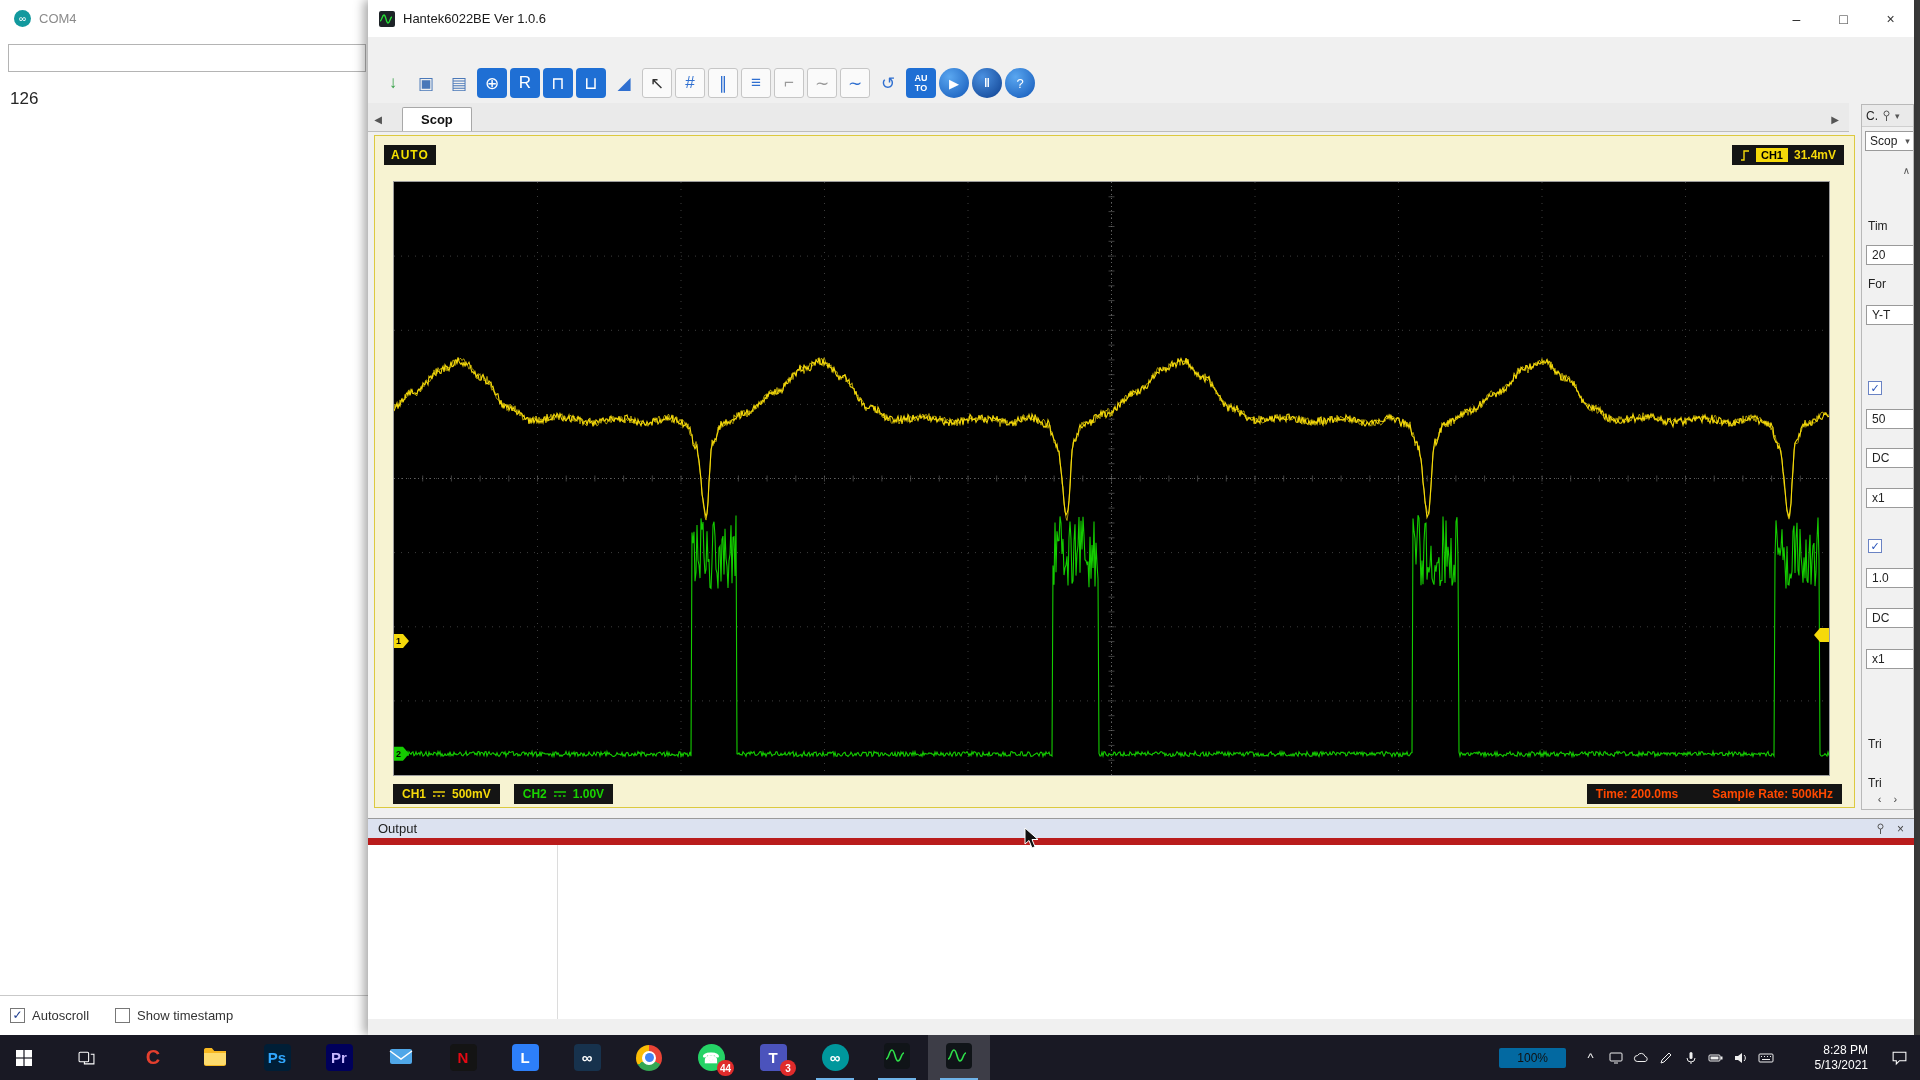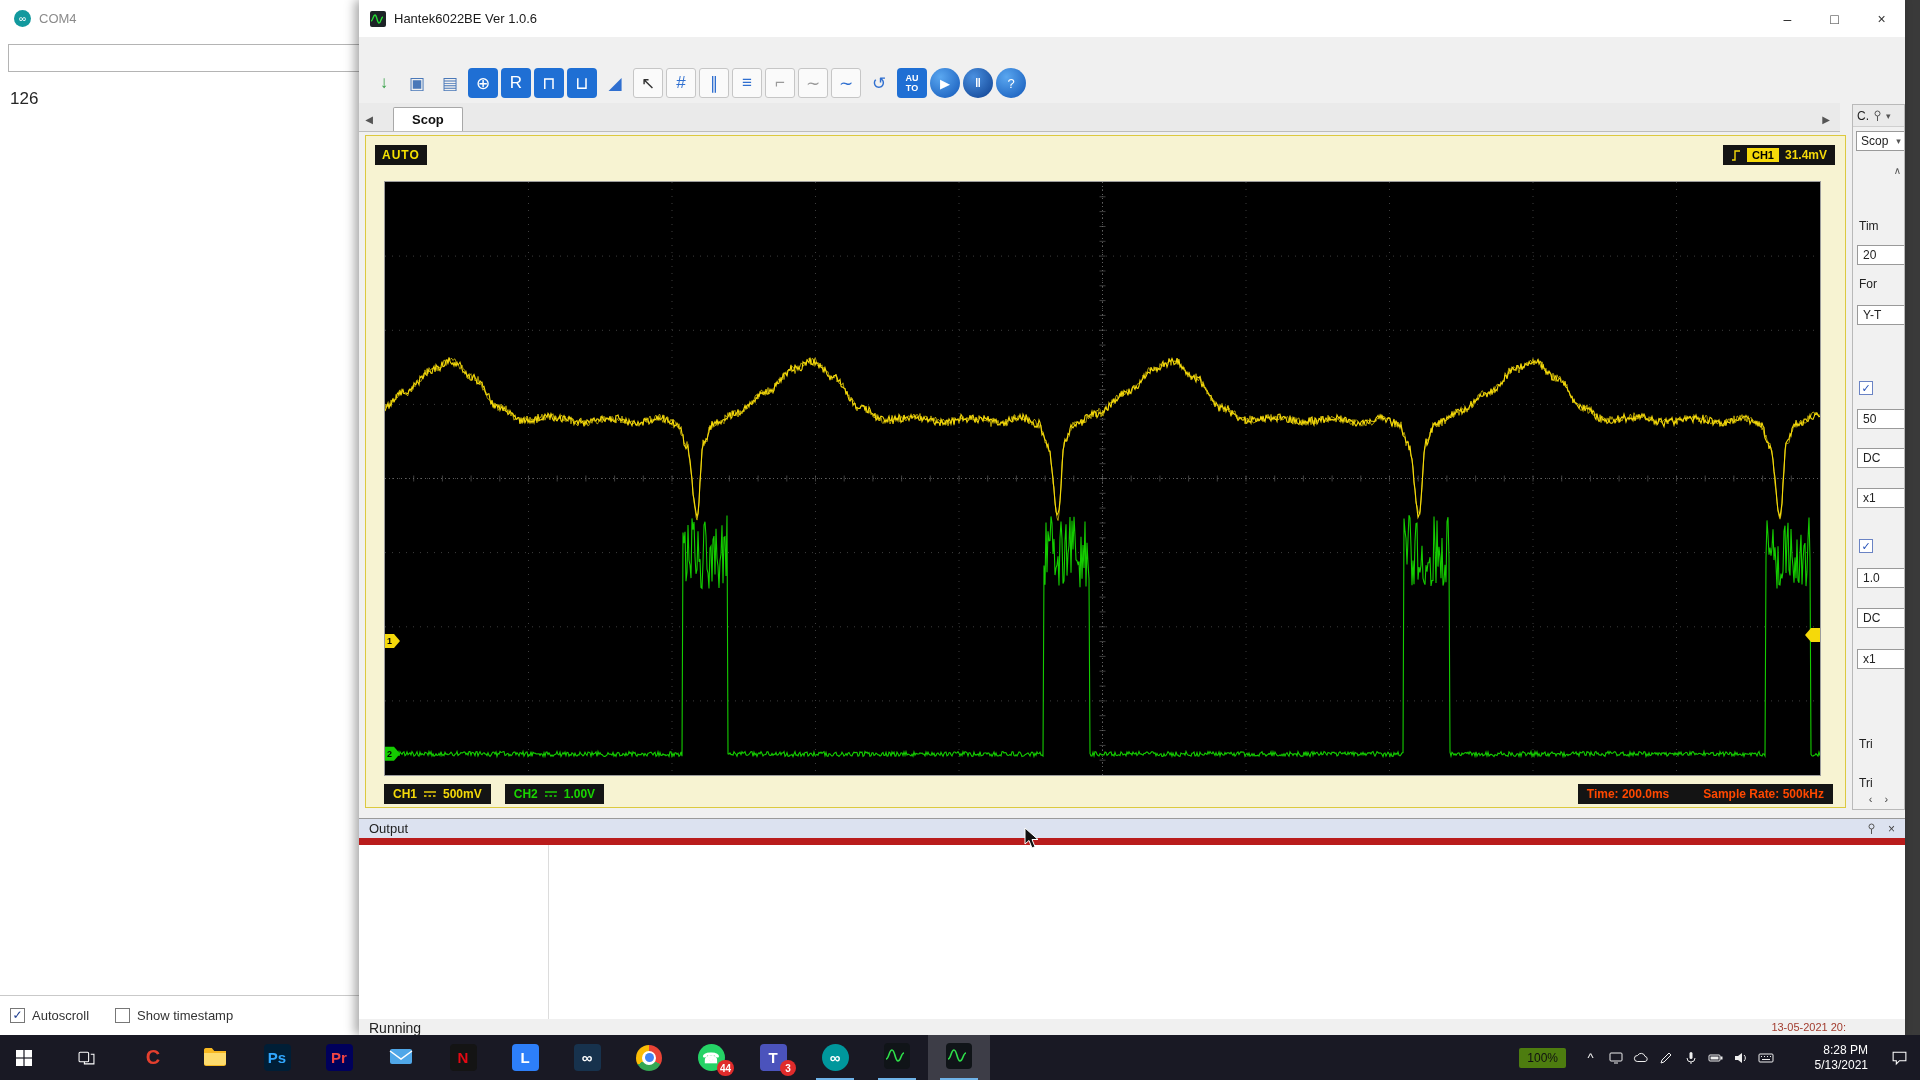--- a/index.html
+++ b/index.html
@@ -11,21 +11,21 @@
 .ser-title{height:37px;display:flex;align-items:center;padding-left:14px;gap:8px;background:#fff}
 .ard-ico{width:17px;height:17px;border-radius:50%;background:#12999e;color:#fff;font-size:10px;display:flex;align-items:center;justify-content:center;flex:none}
 .ser-title-text{color:#8b8b8b;font-size:13px}
 .ser-input{position:absolute;left:8px;top:44px;width:358px;height:28px;border:1px solid #b4b4b4;background:#fff;font-size:14px;padding:0 6px;outline:none}
 .ser-out{position:absolute;left:0;top:80px;right:0;bottom:39px;padding:6px 10px;font-family:"DejaVu Sans Mono",monospace;font-size:17px;color:#262626;line-height:25px;border-bottom:1px solid #c9c9c9;overflow:hidden}
 .ser-foot{position:absolute;left:0;bottom:0;height:39px;right:0;display:flex;align-items:center;gap:26px;padding-left:10px;background:#fff}
 .ser-foot label{display:flex;align-items:center;gap:7px;font-size:13px;color:#333}
 .cb{width:15px;height:15px;border:1px solid #777;background:#fff;font-size:12px;line-height:13px;text-align:center;color:#1d3d8f;flex:none}
 
 
-#hantek{position:absolute;left:359px;top:0;width:1546px;height:1035px;background:#f0f0f0;box-shadow:-4px 0 10px rgba(0,0,0,.35)}
+#hantek{position:absolute;left:368px;top:0;width:1546px;height:1035px;background:#f0f0f0;box-shadow:-4px 0 10px rgba(0,0,0,.35)}
 .h-title{position:absolute;top:0;left:0;right:0;height:37px;background:#fff;display:flex;align-items:center}
 .t-text{margin-left:8px;font-size:13px;color:#1a1a1a}
 .win-btns{margin-left:auto;display:flex;height:100%}
 .win-btn{width:47px;height:100%;display:flex;align-items:center;justify-content:center;font-size:14px;color:#333}
 .h-menu{position:absolute;top:37px;left:0;right:0;height:26px;display:flex;align-items:center;padding-left:6px;background:#f0f0f0}
 .h-menu span{padding:3px 10px;font-size:13px;color:#111;cursor:default}
 .h-toolbar{position:absolute;top:63px;left:0;right:0;height:40px;display:flex;align-items:center;padding-left:10px;gap:3px;background:#f0f0f0}
 .tb{width:30px;height:30px;display:flex;align-items:center;justify-content:center;font-size:17px;border-radius:3px;flex:none;text-align:center}
 .tb.boxed{background:#fafafa;border:1px solid #c6c6c6}
 .tb.bluesq{background:#1f6fd4;color:#fff;border-radius:4px}
@@ -72,21 +72,21 @@
 .tb-cell.tv{margin-left:14px}
 .tb-app{width:62px;height:45px;display:flex;align-items:center;justify-content:center;position:relative;flex:none}
 .tb-app.running::after{content:"";position:absolute;left:12px;right:12px;bottom:0;height:2px;background:#6fb3e8}
 .tb-app.active{background:rgba(255,255,255,.16)}
 .app-ic{width:27px;height:27px;display:flex;align-items:center;justify-content:center;font-weight:bold;font-size:15px;border-radius:4px}
 .badge{position:absolute;right:8px;bottom:4px;min-width:16px;height:16px;border-radius:8px;background:#e02b2b;color:#fff;font-size:10px;display:flex;align-items:center;justify-content:center;padding:0 3px;font-weight:bold}
 .chrome-ic{position:relative;width:26px;height:26px;border-radius:50%;background:conic-gradient(from 0deg,#ea4335 0 33.3%,#34a853 33.3% 66.6%,#fbbc05 66.6% 100%)}
 .chrome-ic::before{content:"";position:absolute;left:6px;top:6px;width:14px;height:14px;border-radius:50%;background:#fff}
 .chrome-ic::after{content:"";position:absolute;left:8.5px;top:8.5px;width:9px;height:9px;border-radius:50%;background:#4285f4}
 .tray{margin-left:auto;display:flex;align-items:center;height:100%}
-.zoom-chip{background:#4d7c0f;color:#111;font-size:12px;padding:3px 8px;border-radius:2px;margin-right:12px}
+.zoom-chip{background:#0369a1;color:#111;font-size:12px;padding:3px 18px;border-radius:2px;margin-right:12px}
 .tray-ic{width:25px;height:45px;display:flex;align-items:center;justify-content:center;color:#efefef;font-size:13px;flex:none}
 .clock{width:80px;text-align:right;color:#fff;font-size:12px;line-height:15px;margin:0 10px}
 .notif{width:42px;height:45px;display:flex;align-items:center;justify-content:center;flex:none}
 #cursor{position:absolute;left:1024px;top:827px;pointer-events:none}
 </style>
 </head>
 <body>
 
 <div id="desktop">
 
@@ -348,24 +348,20 @@
           <svg width="9" height="12" viewBox="0 0 9 12">
               <circle cx="4.5" cy="3.5" r="2.5" fill="none" stroke="#555"></circle>
               <path d="M4.5 6v5" stroke="#555"></path>
             </svg>
           <span>×</span>
         </span>
       </div>
       <div class="op-divider"></div>
     </div>
 
-    <div class="h-status">
-      <span class="run">Running</span>
-      <span class="h-date">13-05-2021  20:</span>
-    </div>
   </section>
 
   <footer id="taskbar">
     <div class="tb-cell">
       <svg width="16" height="16" viewBox="0 0 16 16">
           <rect x="0" y="0" width="7.4" height="7.4" fill="#fff"></rect>
           <rect x="8.6" y="0" width="7.4" height="7.4" fill="#fff"></rect>
           <rect x="0" y="8.6" width="7.4" height="7.4" fill="#fff"></rect>
           <rect x="8.6" y="8.6" width="7.4" height="7.4" fill="#fff"></rect>
         </svg>
@@ -383,21 +379,21 @@
         <div class="tb-app">
           <div><svg width="26" height="26" viewBox="0 0 26 26">
               <path d="M2 7c0-1 .6-2 1.8-2h6l2.5 3H24v13c0 1-.8 2-2 2H4c-1.2 0-2-1-2-2z" fill="#f7b821"></path>
               <path d="M2 10h22v10c0 1-.8 2-2 2H4c-1.2 0-2-1-2-2z" fill="#fddb6d"></path>
             </svg></div>
         </div>
         <div class="tb-app">
           <div class="app-ic" style="color: rgb(49, 168, 255); background: rgb(0, 30, 54);">Ps</div>
         </div>
         <div class="tb-app">
-          <div class="app-ic" style="color: #ef4444; background: rgb(0, 0, 91);">Pr</div>
+          <div class="app-ic" style="color: #c4b5fd; background: rgb(0, 0, 91);">Pr</div>
         </div>
         <div class="tb-app">
           <div><svg width="26" height="26" viewBox="0 0 26 26">
               <rect x="2" y="6" width="22" height="15" rx="2" fill="#50a7e8"></rect>
               <path d="M2 8l11 8 11-8" stroke="#fff" stroke-width="1.5" fill="none"></path>
             </svg></div>
         </div>
         <div class="tb-app">
           <div class="app-ic" style="color: rgb(229, 9, 20); background: rgb(20, 20, 20);">N</div>
         </div>

